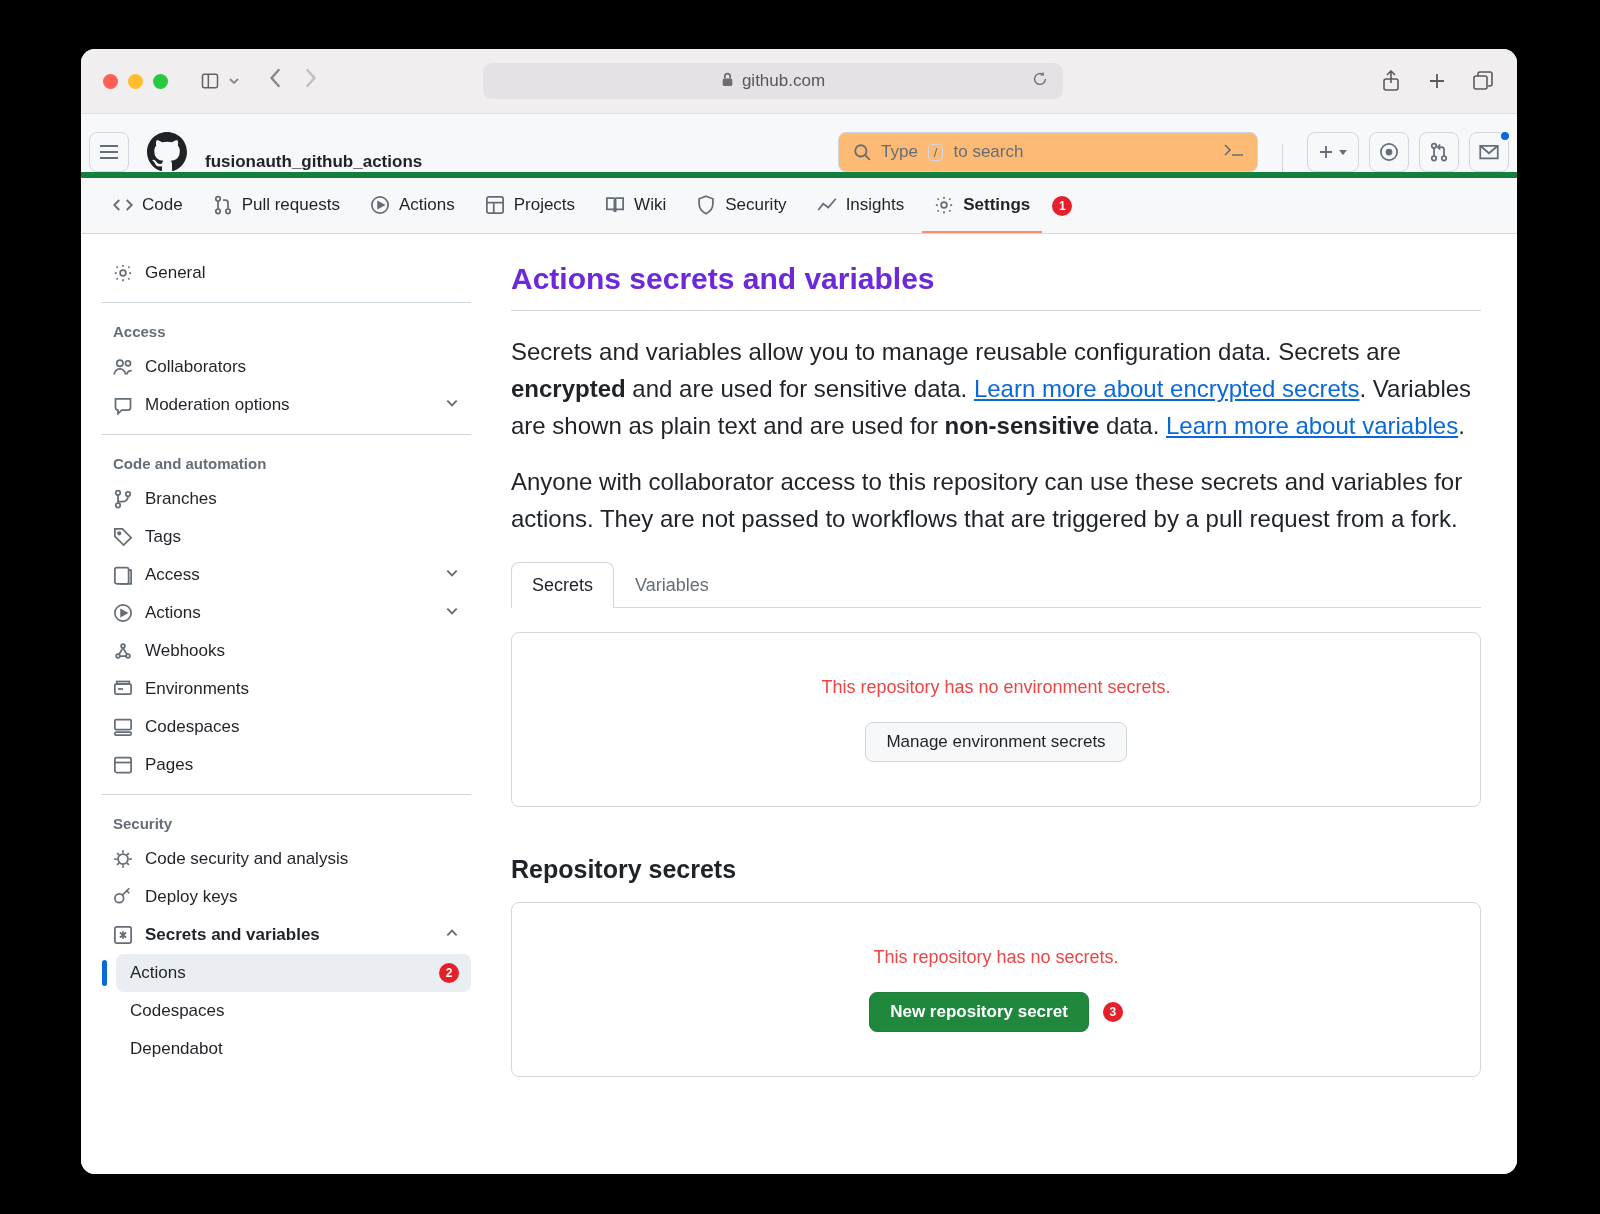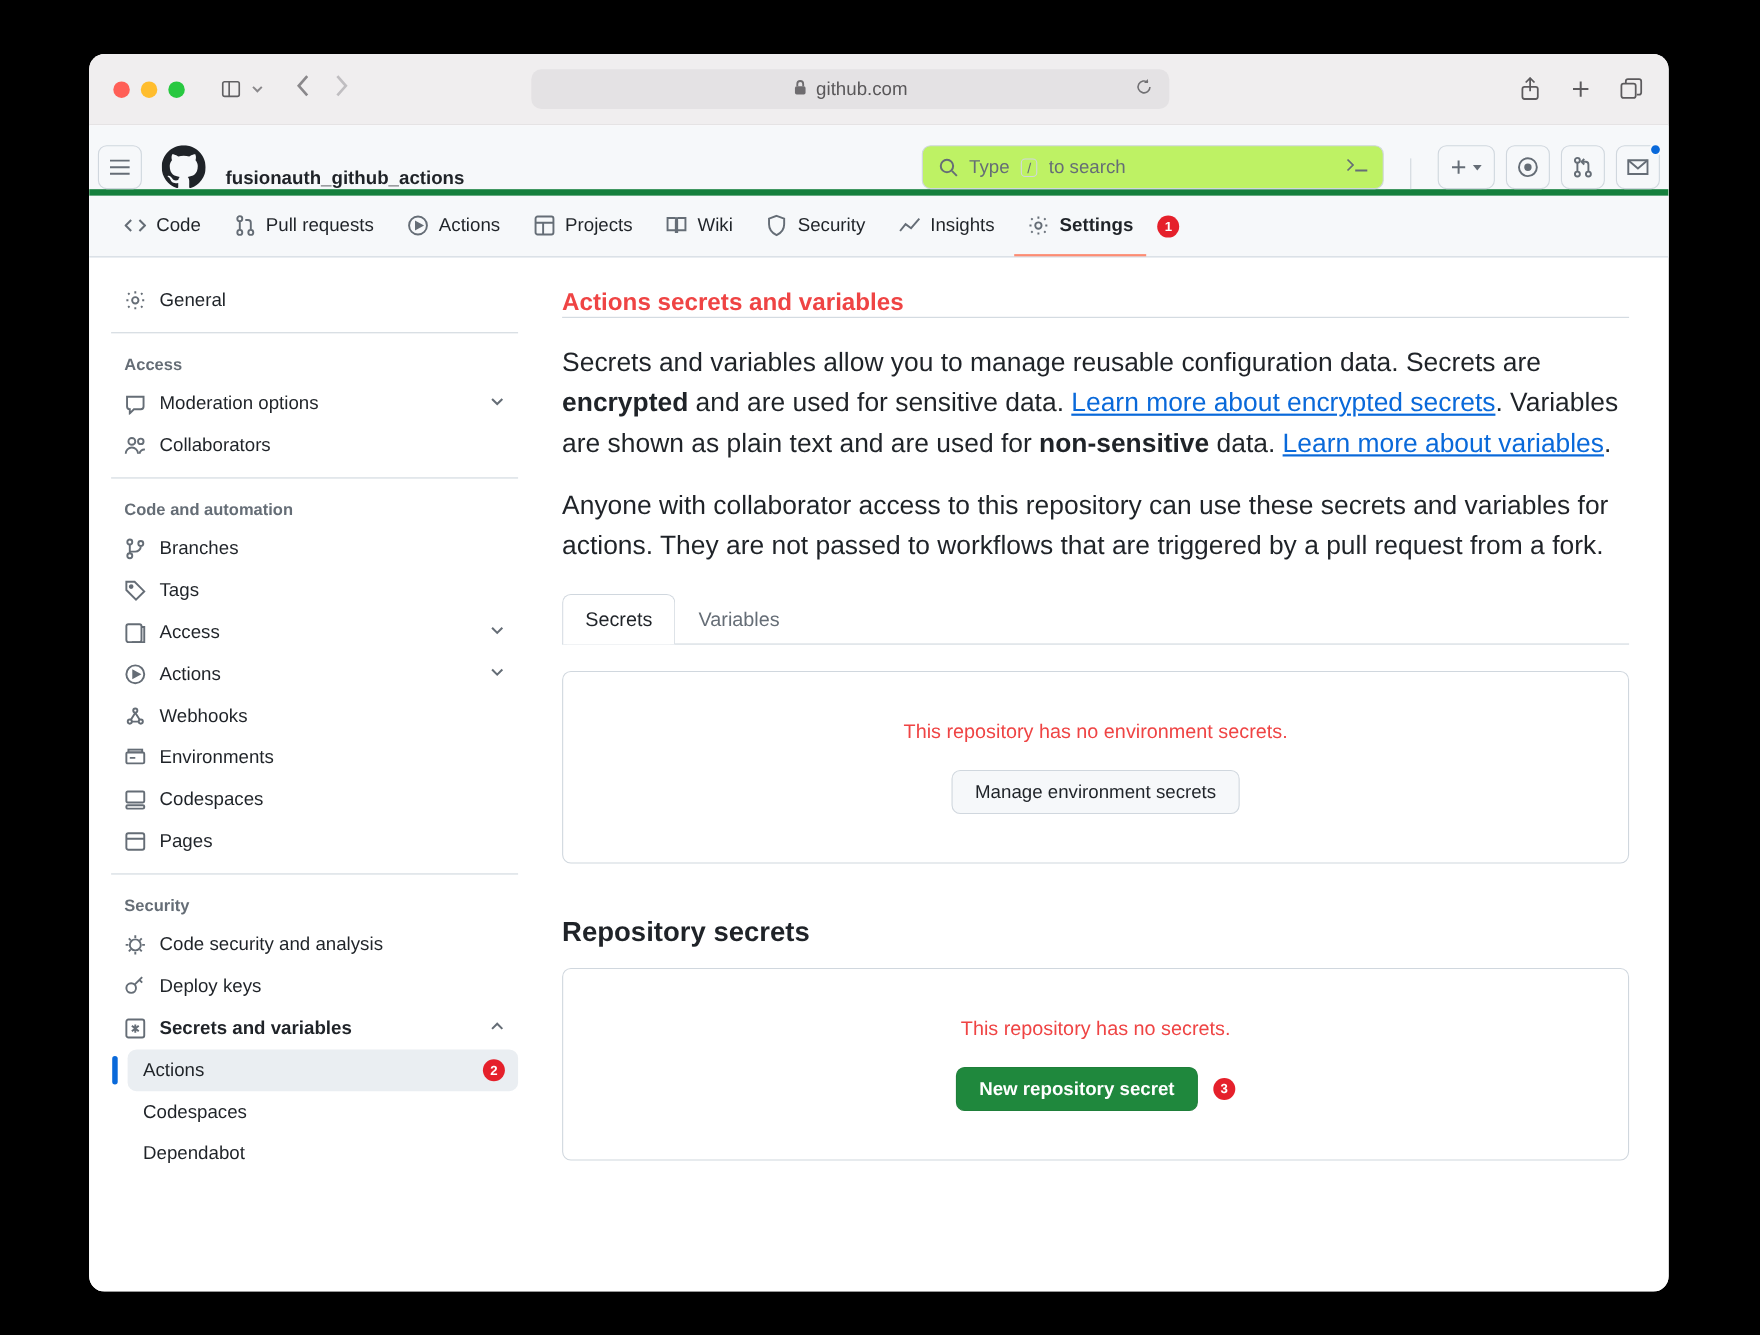--- a/index.html
+++ b/index.html
@@ -76,21 +76,21 @@
   display: flex; align-items: center; justify-content: center;
   background: #f6f8fa;
 }
 .gh-logo { width: 40px; height: 40px; display: flex; align-items: center; justify-content: center; }
 .repo-title { font-size: 17px; font-weight: 600; color: #1f2328; }
 .gh-search {
   width: 420px;
   height: 40px;
   border: 1px solid #d0d7de;
   border-radius: 8px;
-  background: #bef264;
+  background: #fdba74;
   display: flex;
   align-items: center;
   padding: 0 14px;
   color: #656d76;
   font-size: 17px;
   gap: 10px;
   margin-left: auto;
   position: relative;
 }
 .gh-search .kbd { border: 1px solid #d0d7de; border-radius: 4px; padding: 0 5px; font-size: 13px; }
@@ -181,21 +181,21 @@
   width: 5px;
   background: #0969da;
   border-radius: 3px;
 }
 .sb-subitem .annotation-badge { margin-left: auto; }
 .gh-main {
   flex: 1;
   padding: 28px 36px 28px 20px;
   overflow-y: auto;
 }
-.page-h1 { font-size: 22px; font-weight: 600; color: #ef4444; }
+.page-h1 { font-size: 30px; font-weight: 600; color: #6d28d9; margin-bottom: 14px; }
 .page-hr { height: 1px; background: #d0d7de; margin-bottom: 22px; }
 .desc { font-size: 24px; color: #1f2328; line-height: 1.55; margin-bottom: 18px; }
 .desc a { color: #0969da; text-decoration: underline; }
 .desc strong { font-weight: 600; }
 .content-tabs {
   display: flex;
   border-bottom: 1px solid #d0d7de;
   margin-top: 24px;
   margin-bottom: 24px;
 }
@@ -451,35 +451,35 @@
           <svg class="icon" viewBox="0 0 16 16" fill="none" stroke="currentColor" stroke-width="1.4">
               <circle cx="8" cy="8" r="2.3"></circle>
               <path d="M8 1.5 v1.5 M8 13 v1.5 M2.8 2.8 l1 1 M12.2 12.2 l1 1 M1.5 8 h1.5 M13 8 h1.5 M2.8 13.2 l1-1 M12.2 3.8 l1-1"></path>
             </svg>
           <span>General</span>
         </div>
         <div class="sb-divider"></div>
         <div class="sb-heading">Access</div>
         <div class="sb-item">
           <svg class="icon" viewBox="0 0 16 16" fill="none" stroke="currentColor" stroke-width="1.4">
+              <circle cx="5.5" cy="5" r="2.5"></circle>
+              <path d="M1 14 a4.5 4.5 0 0 1 9 0"></path>
+              <circle cx="12" cy="5" r="2"></circle>
+              <path d="M11 14 a3.5 3.5 0 0 1 4-3"></path>
+            </svg>
+          <span>Collaborators</span>
+        </div>
+        <div class="sb-item">
+          <svg class="icon" viewBox="0 0 16 16" fill="none" stroke="currentColor" stroke-width="1.4">
               <path d="M2 3 h12 v7 a2 2 0 0 1-2 2 H7 l-3 3 v-3 H4 a2 2 0 0 1-2-2z"></path>
             </svg>
           <span>Moderation options</span>
           <span class="chev"><svg width="14" height="14" viewBox="0 0 12 12" fill="none" stroke="currentColor" stroke-width="1.6">
                 <polyline points="2,4 6,8 10,4"></polyline>
               </svg></span>
-        </div>
-        <div class="sb-item">
-          <svg class="icon" viewBox="0 0 16 16" fill="none" stroke="currentColor" stroke-width="1.4">
-              <circle cx="5.5" cy="5" r="2.5"></circle>
-              <path d="M1 14 a4.5 4.5 0 0 1 9 0"></path>
-              <circle cx="12" cy="5" r="2"></circle>
-              <path d="M11 14 a3.5 3.5 0 0 1 4-3"></path>
-            </svg>
-          <span>Collaborators</span>
         </div>
         <div class="sb-divider"></div>
         <div class="sb-heading">Code and automation</div>
         <div class="sb-item">
           <svg class="icon" viewBox="0 0 16 16" fill="none" stroke="currentColor" stroke-width="1.4">
               <circle cx="4" cy="3" r="1.8"></circle>
               <circle cx="4" cy="13" r="1.8"></circle>
               <circle cx="12" cy="4" r="1.8"></circle>
               <path d="M4 5 v6 M12 6 a4 4 0 0 1-4 4 H4"></path>
             </svg>

